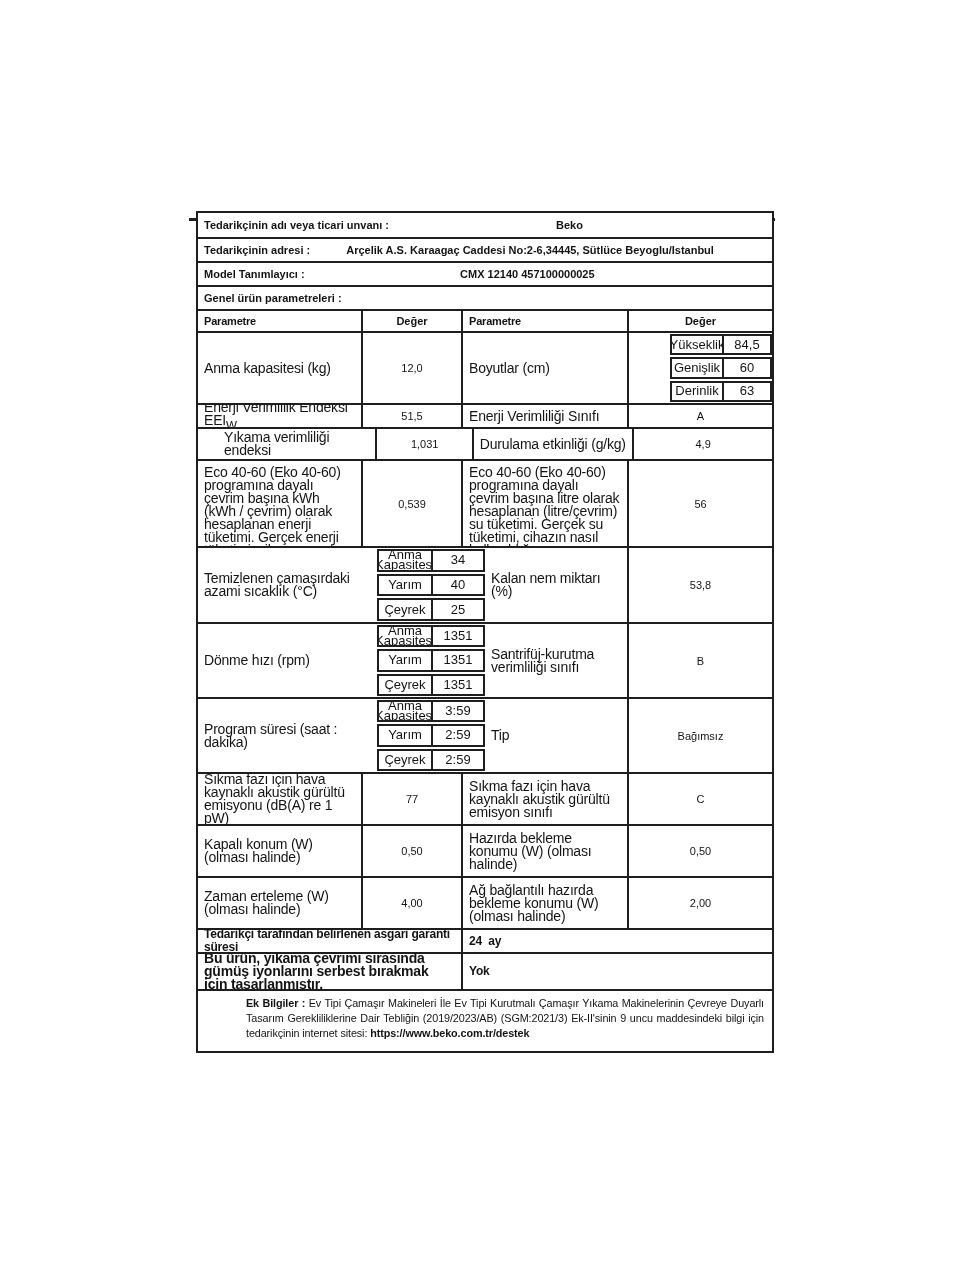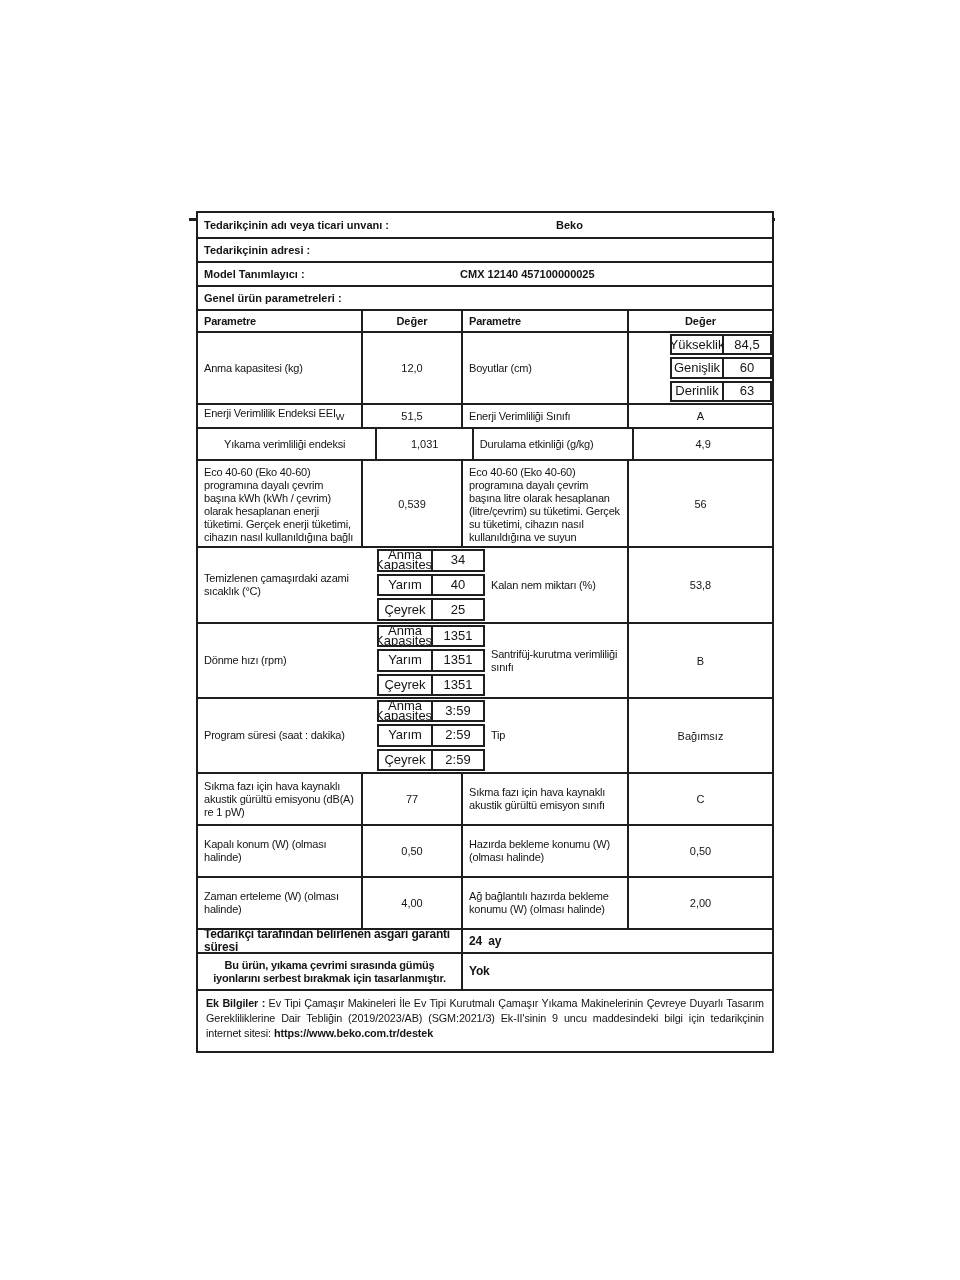--- a/index.html
+++ b/index.html
@@ -6,21 +6,21 @@
   .page{position:relative;width:960px;height:1280px;background:#fff;
         font-family:"Liberation Sans",sans-serif;color:#141414;}
   .rule{position:absolute;left:189px;top:218px;width:586px;height:3px;background:#1e1e1e;}
   .doc{position:absolute;left:196px;top:211px;width:578px;border:2px solid #1e1e1e;
        box-sizing:border-box;background:#fff;}
   .row{display:flex;box-sizing:border-box;align-items:stretch;}
   .row + .row{border-top:2px solid #1e1e1e;}
   .cell{box-sizing:border-box;display:flex;align-items:center;overflow:hidden;}
   .bl{border-left:2px solid #1e1e1e;}
   .b{font-weight:bold;}
-  .lbl{padding:2px 6px;font-size:11px;line-height:13px;letter-spacing:-0.2px;}
+  .lbl{padding:2px 6px;font-size:14px;line-height:13px;letter-spacing:-0.2px;}
   .val{justify-content:center;font-size:11px;}
   .w1{width:163px;} .w2{width:100px;} .w3{width:166px;} .w4{width:145px;}
   .wz{width:124px;} .wp{width:142px;} .wl{width:263px;}
   .kvrow{height:24px;}
   .kv{display:flex;width:100%;align-items:center;font-size:11px;}
   .kv .k{padding:0 6px;white-space:nowrap;}
   .kv .v{flex:1;text-align:center;padding-right:28px;}
   .hdr{height:22px;}
   .hdr .cell{font-size:11px;}
   .topalign{align-items:flex-start;}
@@ -48,20 +48,21 @@
     <div class="row kvrow">
       <div class="kv b">
         <span class="k">Tedarikçinin adı veya ticari unvanı :</span>
         <span class="v">Beko</span>
       </div>
     </div>
 
     <div class="row kvrow">
       <div class="kv b">
         <span class="k">Tedarikçinin adresi :</span>
+        <span class="v">Arçelik A.S. Karaagaç Caddesi No:2-6,34445, Sütlüce Beyoglu/Istanbul</span>
       </div>
     </div>
 
     <div class="row kvrow">
       <div class="kv b">
         <span class="k">Model Tanımlayıcı :</span>
         <span class="v">CMX 12140 457100000025</span>
       </div>
     </div>
 
@@ -209,27 +210,27 @@
       <div class="cell w2 val bl">4,00</div>
       <div class="cell w3 lbl bl">Ağ bağlantılı hazırda bekleme konumu (W) (olması halinde)</div>
       <div class="cell w4 val bl">2,00</div>
     </div>
 
     <div class="row" style="height:24px;">
       <div class="cell wl lbl b big">Tedarikçi tarafından belirlenen asgari garanti süresi</div>
       <div class="cell bl lbl b big pre" style="flex:1;">24  ay</div>
     </div>
 
-    <div class="row" style="height:37px;text-align:center;">
+    <div class="row" style="height:37px;">
       <div class="cell wl lbl b">Bu ürün, yıkama çevrimi sırasında gümüş iyonlarını serbest bırakmak için tasarlanmıştır.</div>
       <div class="cell bl lbl b big" style="flex:1;">Yok</div>
     </div>
 
     <div class="row" style="height:62px;">
-      <div class="cell extra" style="width:100%;">
+      <div class="cell extra" style="width:100%;margin-left:40px;">
         <span class="b">Ek Bilgiler :</span>
         <span> Ev Tipi Çamaşır Makineleri İle Ev Tipi Kurutmalı Çamaşır Yıkama Makinelerinin Çevreye Duyarlı Tasarım Gerekliliklerine Dair Tebliğin (2019/2023/AB)  (SGM:2021/3) Ek-II'sinin 9 uncu maddesindeki bilgi için tedarikçinin internet sitesi:  </span>
         <span class="b">https://www.beko.com.tr/destek</span>
       </div>
     </div>
 
   </div>
 </div>
 
 </body></html>

